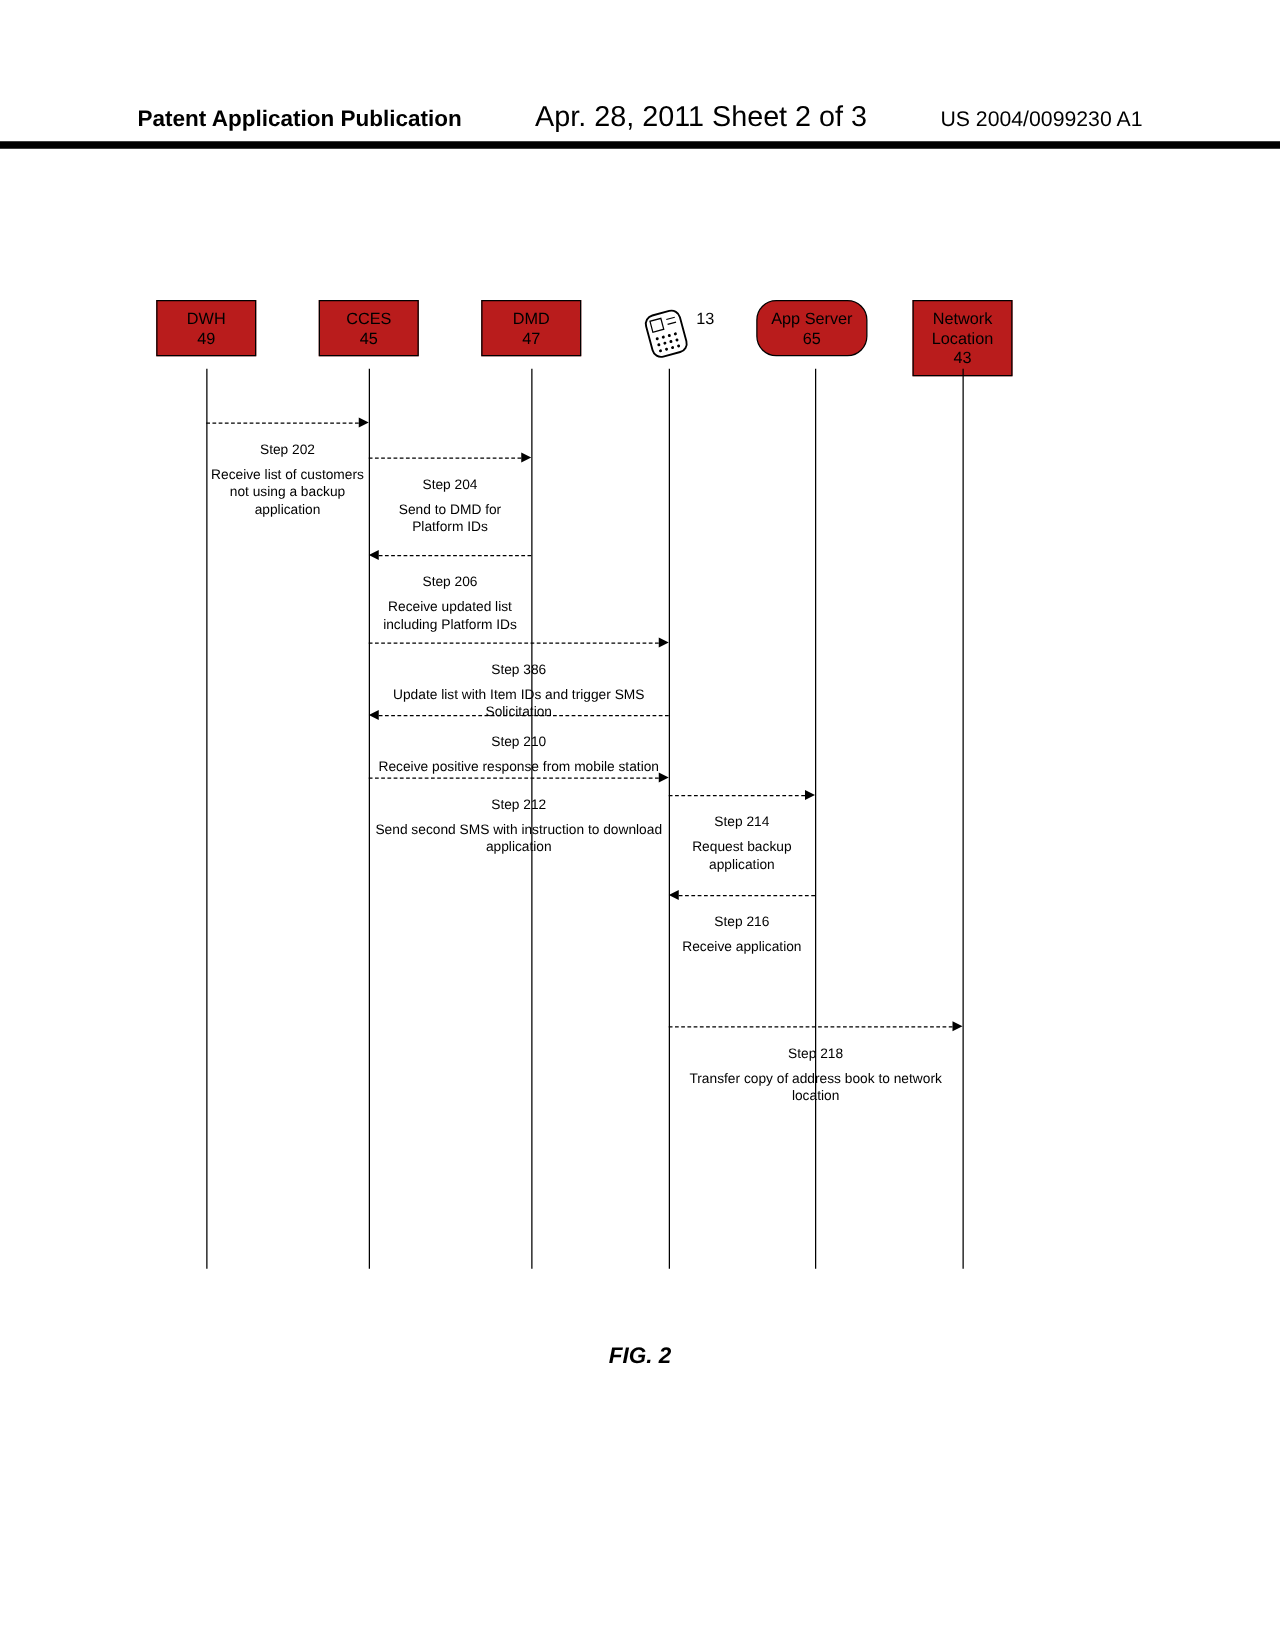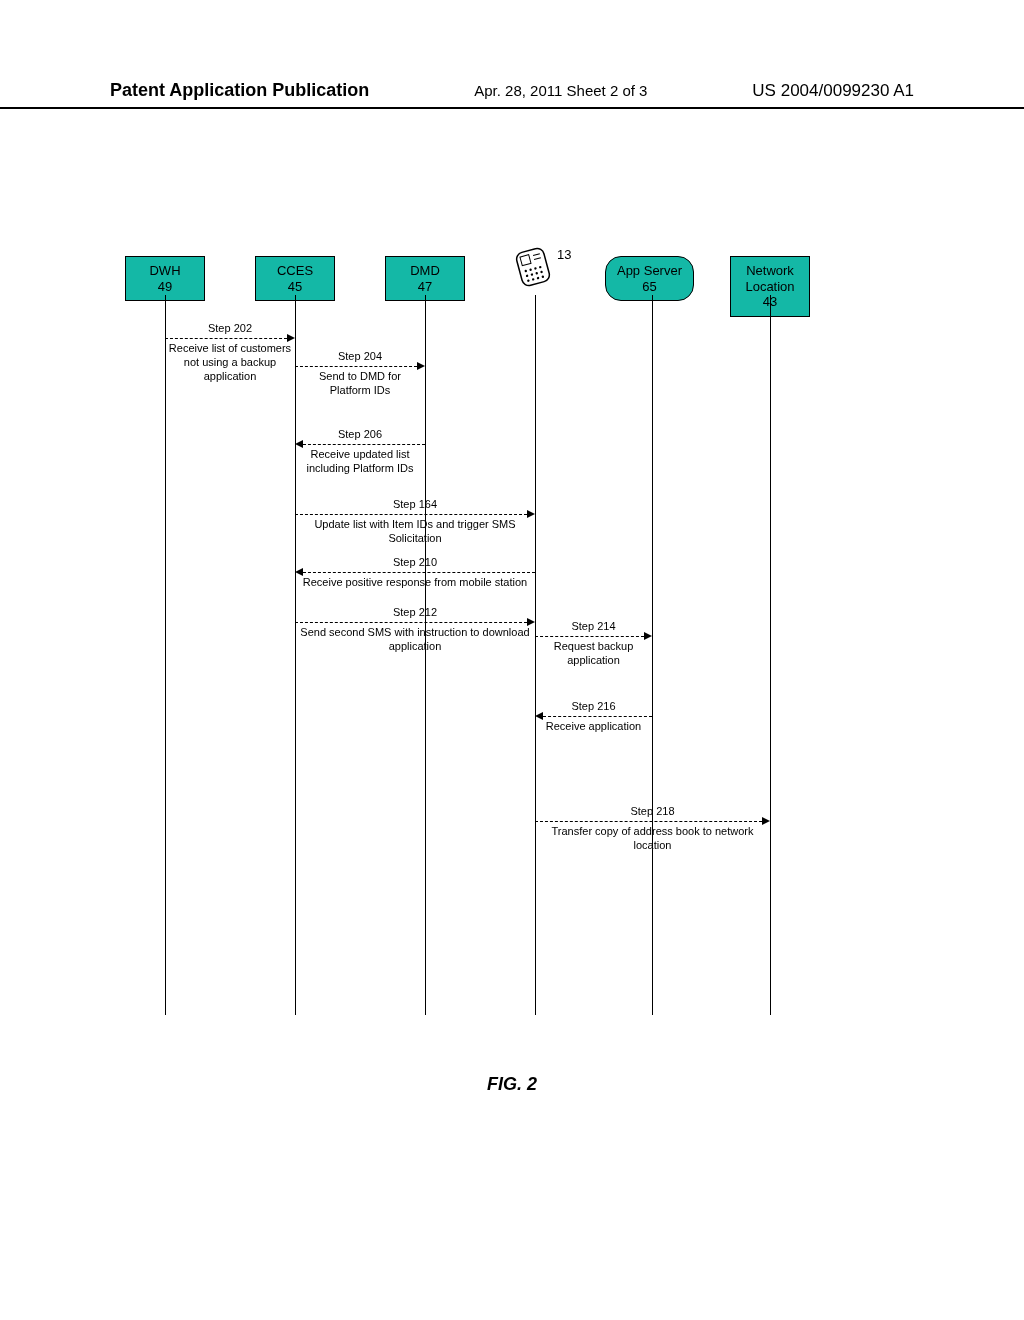--- a/index.html
+++ b/index.html
@@ -19,44 +19,44 @@
   .header {
     position: absolute;
     top: 80px;
     left: 0;
     width: 1024px;
     padding: 0 110px 6px 110px;
     box-sizing: border-box;
     display: flex;
     justify-content: space-between;
     align-items: baseline;
-    border-bottom: 2px solid #000000;
+    border-bottom: 6px solid #000000;
   }
   .header .left {
     font-weight: bold;
     font-size: 18px;
   }
   .header .center {
-    font-size: 15px;
+    font-size: 23px;
   }
   .header .right {
     font-size: 17px;
   }
   .diagram {
     position: absolute;
     left: 125px;
     top: 240px;
     width: 770px;
     height: 790px;
   }
   .actor-box {
     position: absolute;
-    top: 16px;
+    top: 0;
     border: 1px solid #000;
-    background: #14b8a6;
+    background: #b91c1c;
     text-align: center;
     font-size: 13px;
     line-height: 1.2;
     padding: 6px 4px;
     box-sizing: border-box;
   }
   .phone {
     position: absolute;
     top: 6px;
   }
@@ -75,20 +75,21 @@
   .msg {
     position: absolute;
     font-size: 11px;
     text-align: center;
     line-height: 1.25;
   }
   .msg .label {
     display: inline-block;
     margin-bottom: 2px;
     white-space: pre;
+    margin-top: 32px;
   }
   .arrow-line {
     position: absolute;
     height: 0;
     border-top: 1px dashed #000;
   }
   .arrow-head-r {
     position: absolute;
     width: 0; height: 0;
     border-top: 4px solid transparent;
@@ -196,21 +197,21 @@
 
     <div class="msg" style="left:170px; top:188px; width:130px;">
       <span class="label">Step 206</span>
       <div class="arrow-line" style="left:8px; width:122px; top:16px;"></div>
       <div class="arrow-head-l" style="left:0px; top:12px;"></div>
       <span class="label" style="position:absolute; top:20px; left:0; width:130px;">Receive updated list
 including Platform IDs</span>
     </div>
 
     <div class="msg" style="left:170px; top:258px; width:240px;">
-      <span class="label">Step 164</span>
+      <span class="label">Step 386</span>
       <div class="arrow-line" style="left:0; width:232px; top:16px;"></div>
       <div class="arrow-head-r" style="left:232px; top:12px;"></div>
       <span class="label" style="position:absolute; top:20px; left:0; width:240px;">Update list with Item IDs and trigger SMS
 Solicitation</span>
     </div>
 
     <div class="msg" style="left:170px; top:316px; width:240px;">
       <span class="label">Step 210</span>
       <div class="arrow-line" style="left:8px; width:232px; top:16px;"></div>
       <div class="arrow-head-l" style="left:0px; top:12px;"></div>

